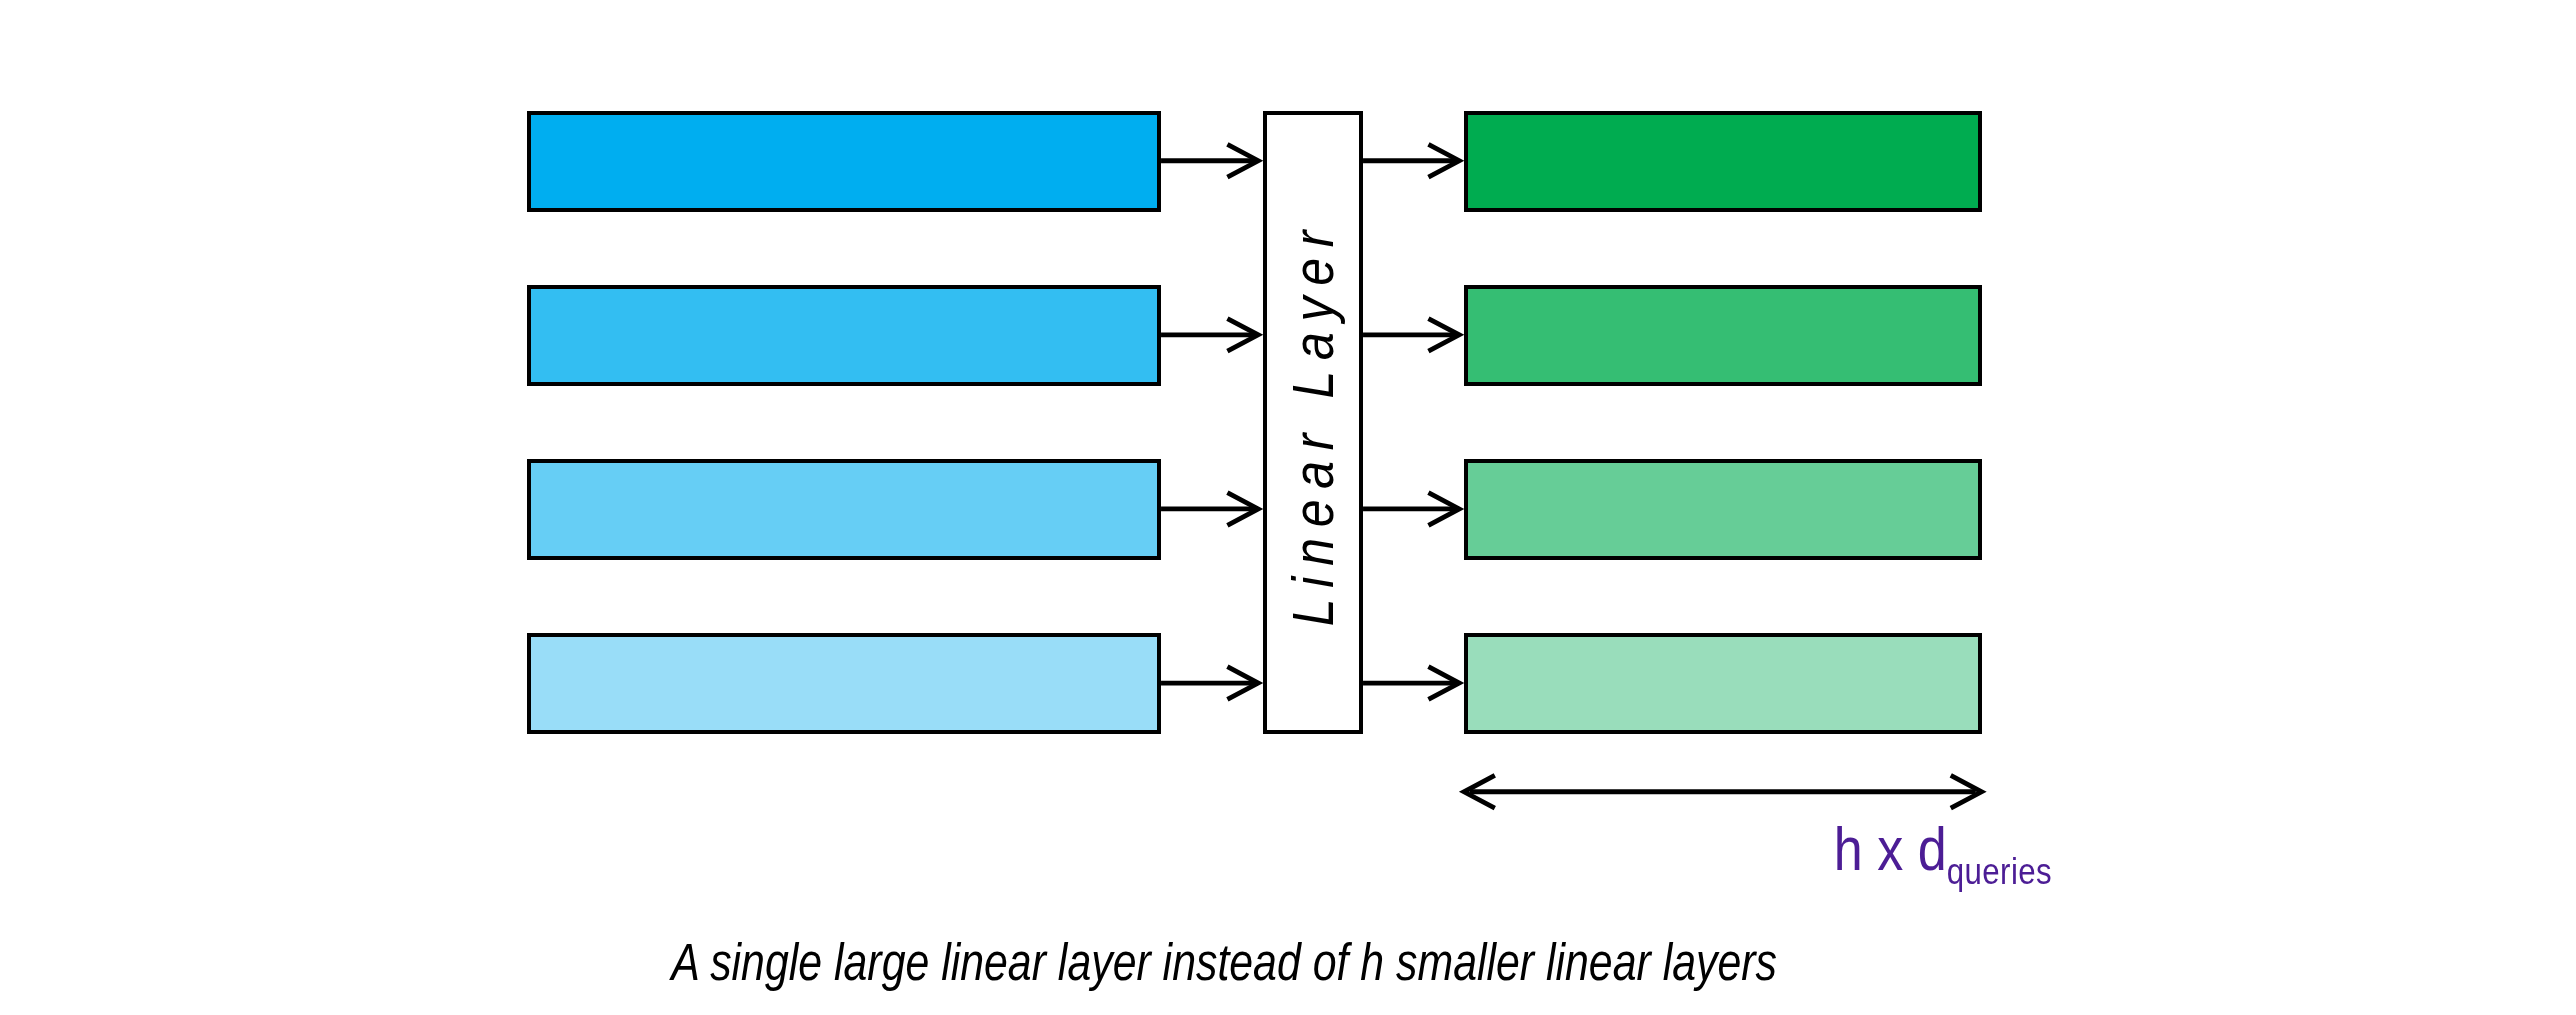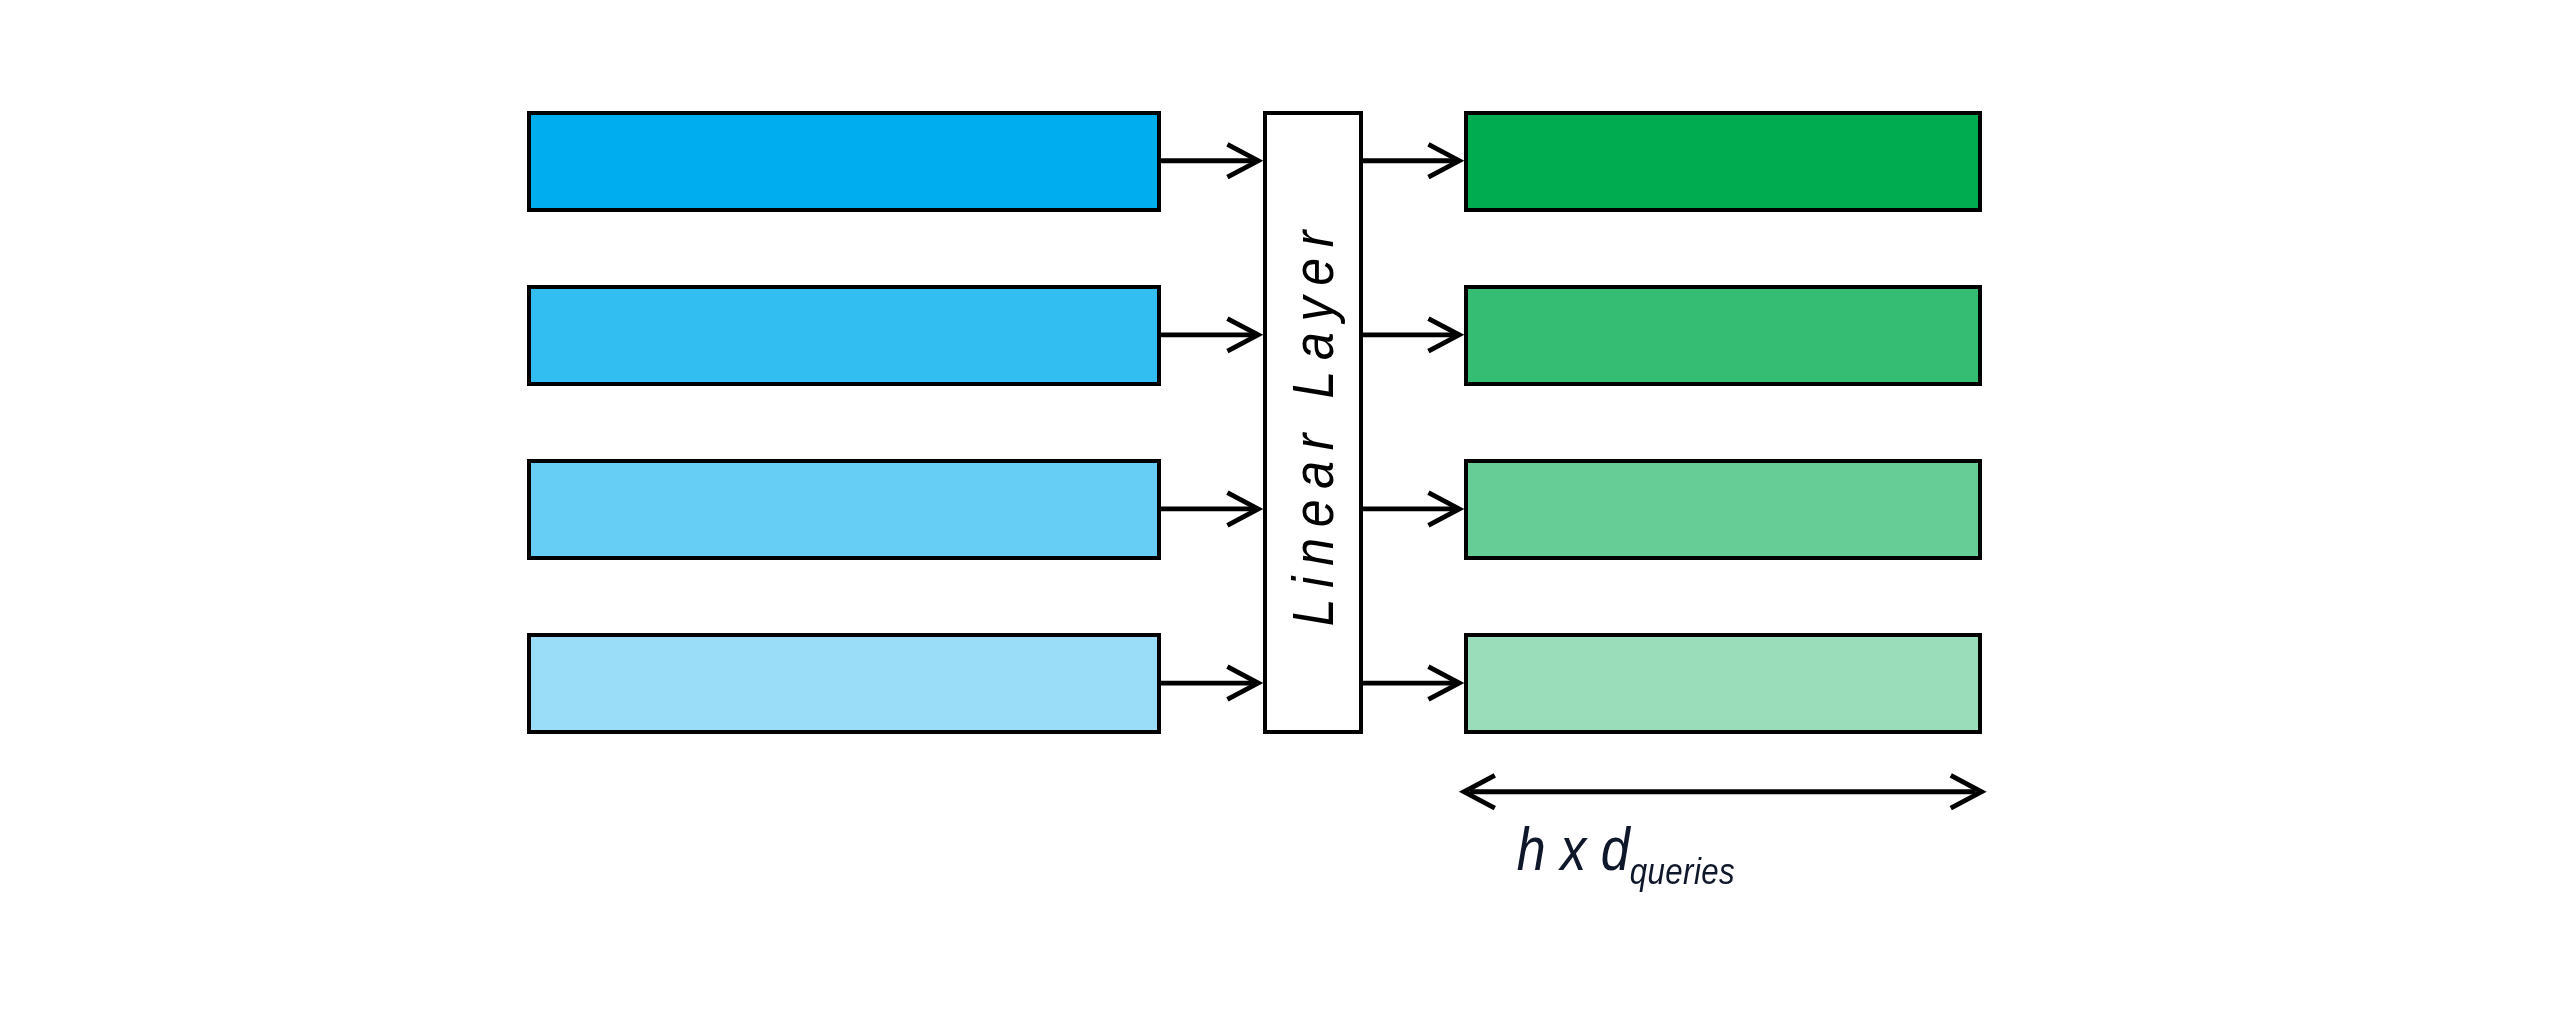--- a/index.html
+++ b/index.html
@@ -75,26 +75,25 @@
     font-size: 51px;
     line-height: 1.1;
     white-space: nowrap;
     color: #000000;
   }
   .dim-label {
     position: absolute;
     left: 1496px;
     width: 577px;
     top: 818px;
-    text-align: left;
-    font-style: italic;
+    text-align: right;
     font-size: 62px;
     line-height: 1;
     white-space: nowrap;
-    color: #0f172a;
+    color: #4c1d95;
   }
   .squeeze {
     display: inline-block;
     transform: scaleX(0.84);
     transform-origin: 50% 50%;
   }
   .sub {
     font-size: 0.6em;
     vertical-align: -0.38em;
     letter-spacing: 0.5px;
@@ -174,15 +173,16 @@
       <path class="stroke" d="M1528 823 H2054"></path>
       <path class="stroke" d="M1554 806 L1522 823 L1554 840"></path>
       <path class="stroke" d="M2028 806 L2060 823 L2028 840"></path>
     </g>
   </svg>
 
   <div class="dim-label">
     <span class="squeeze"><span>h x d</span><span class="sub">queries</span></span>
   </div>
 
+  <div class="caption"><span class="squeeze">A single large linear layer instead of h smaller linear layers</span></div>
 
 </div>
 
 
 </body></html>

